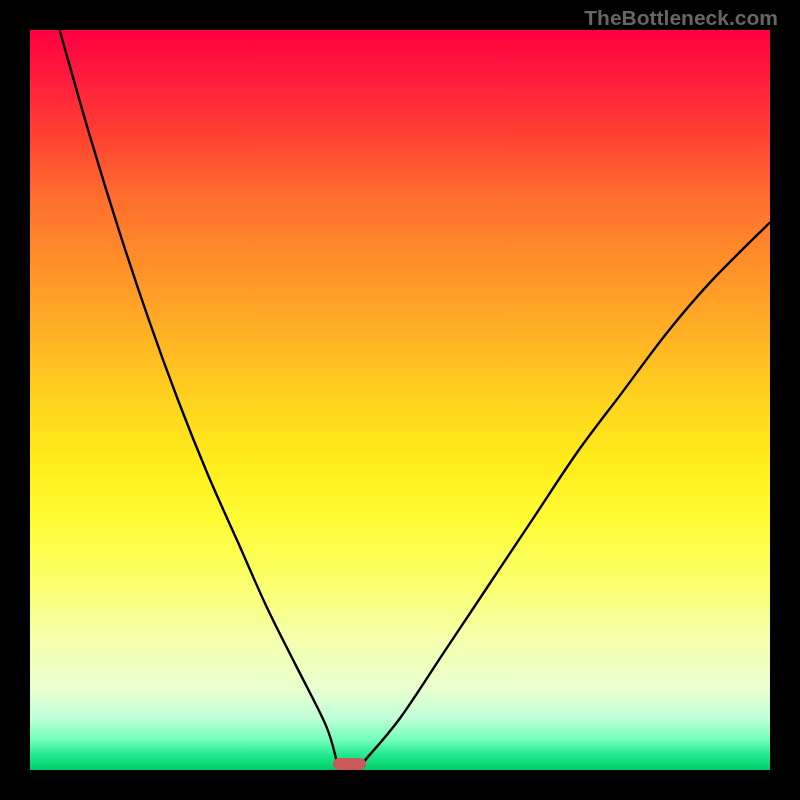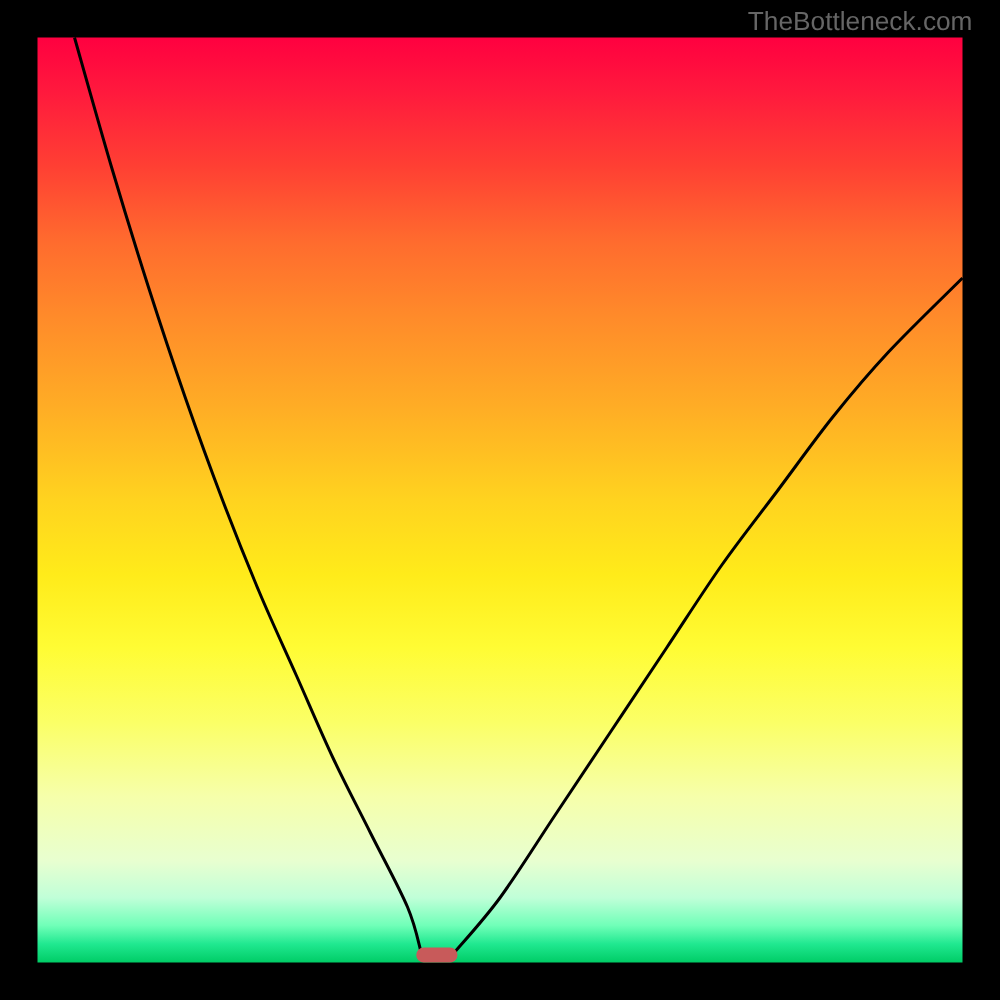--- a/index.html
+++ b/index.html
@@ -10,21 +10,21 @@
     background: #000;
     position: relative;
     font-family: Arial, sans-serif;
   }
   .watermark {
     position: absolute;
     top: 6px;
     right: 22px;
     color: #666;
     font-size: 21px;
-    font-weight: 400;
+    font-weight: 700;
     z-index: 10;
   }
   .plot-area {
     position: absolute;
     top: 30px;
     left: 30px;
     width: 740px;
     height: 740px;
     background: linear-gradient(to bottom,
       #ff0040 0%,

